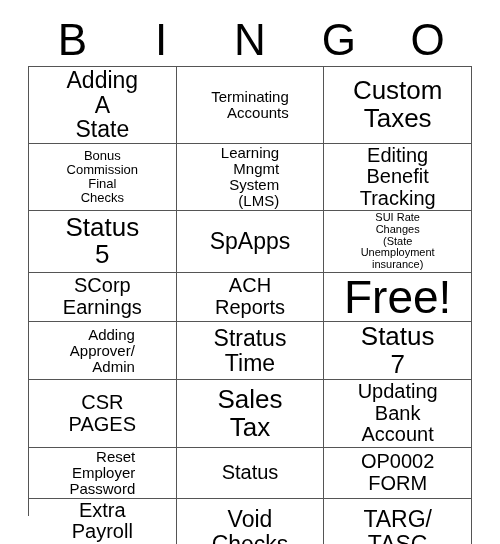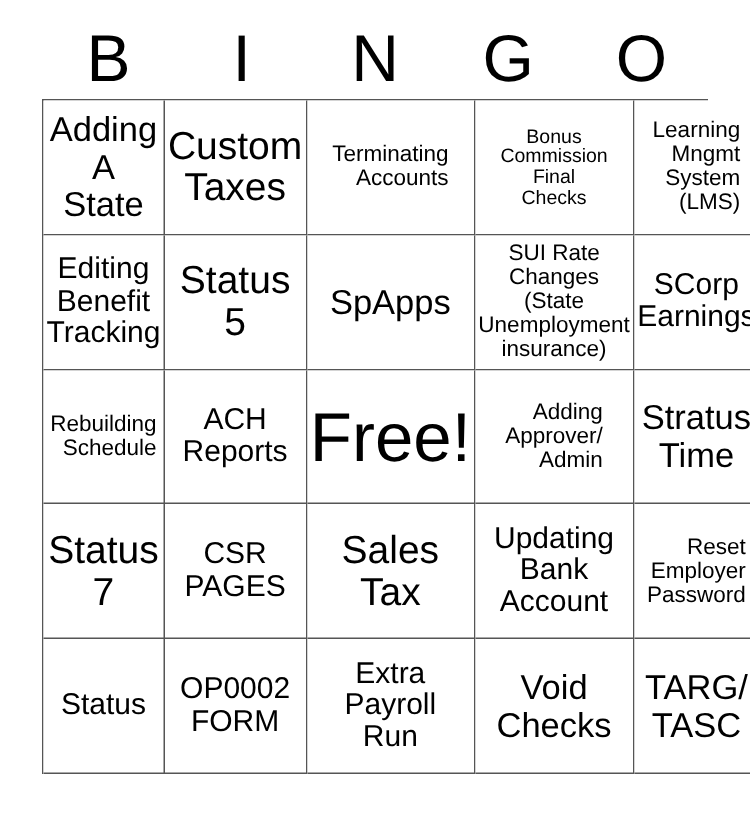--- a/index.html
+++ b/index.html
@@ -45,21 +45,21 @@
   }
 
   
   .grid {
     position: absolute;
     left: 28px;
     top: 66px;
     width: 444px;
     height: 450px;
     display: grid;
-    grid-template-columns: repeat(5, 1fr);
+    grid-template-columns: repeat(3, 1fr);
     grid-template-rows: repeat(5, 1fr);
     border-top: 1px solid #555555;
     border-left: 1px solid #555555;
     box-sizing: border-box;
     background: #ffffff;
   }
   .cell {
     border-right: 1px solid #555555;
     border-bottom: 1px solid #555555;
     box-sizing: border-box;
@@ -78,21 +78,21 @@
     color: #000000;
   }
 
   
   .fs-xxl .cell-text { font-size: 46px; line-height: 1.0; }
   .fs-xl  .cell-text { font-size: 26px; }
   .fs-lg  .cell-text { font-size: 23px; }
   .fs-md  .cell-text { font-size: 20px; }
   .fs-sm  .cell-text { font-size: 15px; text-align: right; }
   .fs-xs  .cell-text { font-size: 13px; }
-  .fs-xxs .cell-text { font-size: 15px; }
+  .fs-xxs .cell-text { font-size: 11px; }
 </style>
 </head>
 <body>
 
 <div class="card">
 
   <div class="header">
     <div class="header-cell">B</div>
     <div class="header-cell">I</div>
     <div class="header-cell">N</div>
@@ -100,27 +100,27 @@
     <div class="header-cell">O</div>
   </div>
 
   <div class="grid">
 
     <div class="cell fs-lg">
         <span class="cell-text">Adding
 A
 State</span>
       </div>
+    <div class="cell fs-sm">
+        <span class="cell-text">Terminating
+Accounts</span>
+      </div>
     <div class="cell fs-xl">
         <span class="cell-text">Custom
 Taxes</span>
-      </div>
-    <div class="cell fs-sm">
-        <span class="cell-text">Terminating
-Accounts</span>
       </div>
     <div class="cell fs-xs">
         <span class="cell-text">Bonus
 Commission
 Final
 Checks</span>
       </div>
     <div class="cell fs-sm">
         <span class="cell-text">Learning
 Mngmt
@@ -145,24 +145,20 @@
 Changes
 (State
 Unemployment
 insurance)</span>
       </div>
     <div class="cell fs-md">
         <span class="cell-text">SCorp
 Earnings</span>
       </div>
 
-    <div class="cell fs-sm">
-        <span class="cell-text">Rebuilding
-Schedule</span>
-      </div>
     <div class="cell fs-md">
         <span class="cell-text">ACH
 Reports</span>
       </div>
     <div class="cell fs-xxl">
         <span class="cell-text">Free!</span>
       </div>
     <div class="cell fs-sm">
         <span class="cell-text">Adding
 Approver/

